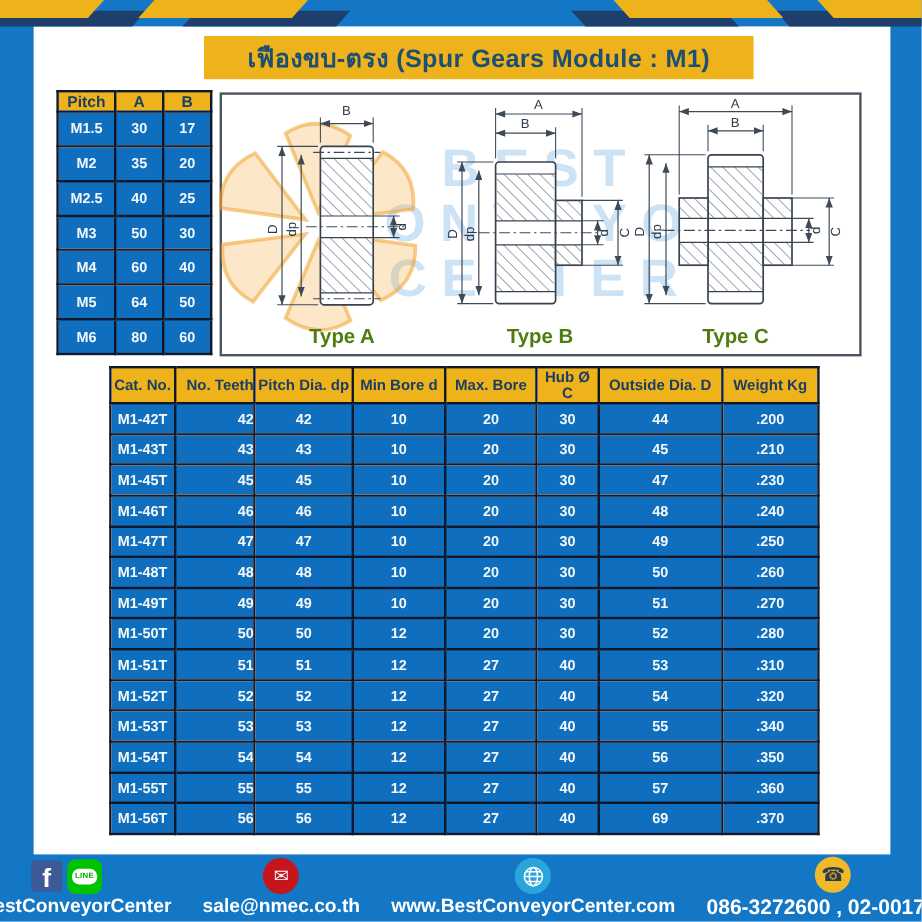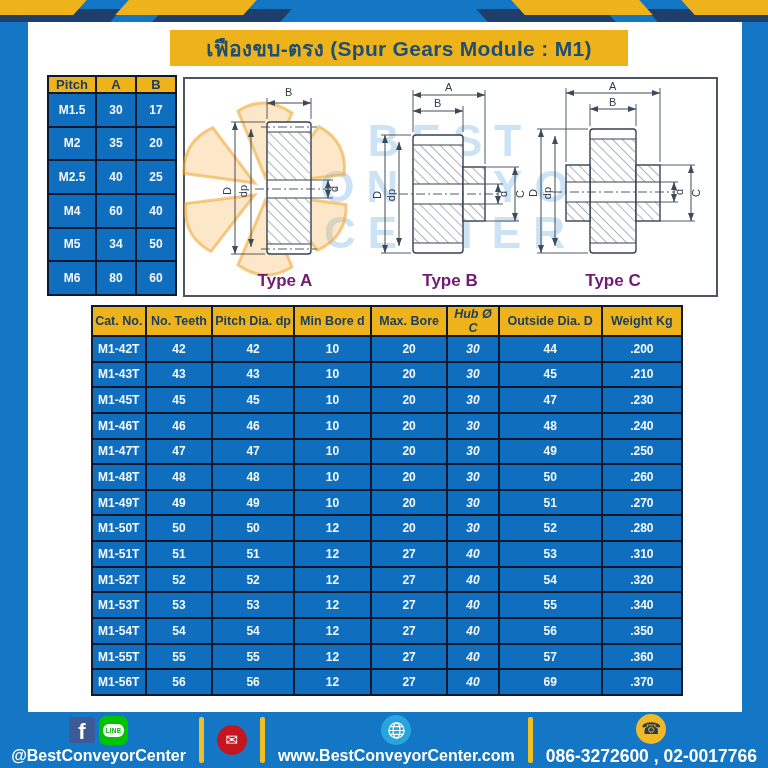--- a/index.html
+++ b/index.html
@@ -41,45 +41,45 @@
 
   .pitch-table { position:absolute; left:19px; top:53px; width:128px; height:221px; font-size:12px; }
   .pitch-table th { font-size:13px; }
   .pitch-table th:nth-child(1), .pitch-table td:nth-child(1) { width:48px; }
   .pitch-table th:nth-child(2), .pitch-table td:nth-child(2) { width:40px; }
   .pitch-table th:nth-child(3), .pitch-table td:nth-child(3) { width:40px; }
 
   .main-table { position:absolute; left:63px; top:283px; width:592px; height:391px; font-size:12px; }
   .main-table th { font-size:12.5px; height:29px; }
   .main-table th:nth-child(1), .main-table td:nth-child(1) { width:52px; }
-  .main-table th:nth-child(2), .main-table td:nth-child(2) { width:65px; }
+  .main-table th:nth-child(2), .main-table td:nth-child(2) { width:65px;text-align:right; }
   .main-table th:nth-child(3), .main-table td:nth-child(3) { width:79px; }
   .main-table th:nth-child(4), .main-table td:nth-child(4) { width:75px; }
   .main-table th:nth-child(5), .main-table td:nth-child(5) { width:74px; }
-  .main-table th:nth-child(6), .main-table td:nth-child(6) { width:50px;font-style:italic; }
+  .main-table th:nth-child(6), .main-table td:nth-child(6) { width:50px; }
   .main-table th:nth-child(7), .main-table td:nth-child(7) { width:100px; }
   .main-table th:nth-child(8), .main-table td:nth-child(8) { width:78px; }
 
   
   .draw-box {
     position:absolute; left:155px; top:55px; width:535px; height:220px;
     background:#ffffff; border:2px solid #4d5560;
   }
   .wm-text {
     position:absolute; inset:0; z-index:0;
     display:flex; flex-direction:column; align-items:center; justify-content:center;
     color:rgba(120,180,228,.38); font-weight:bold; line-height:1.05;
     pointer-events:none;
   }
   .wm-text span { font-size:44px; letter-spacing:12px; }
   .wm-star { position:absolute; left:-8px; top:8px; z-index:0; pointer-events:none; }
   .gear-svg { position:absolute; left:0; top:0; z-index:1; }
   .type-label {
     position:absolute; bottom:4px; z-index:2; width:120px; text-align:center;
-    color:#701a75; font-weight:bold; font-size:17px;margin-top:34px;
+    color:#4d7c0f; font-weight:bold; font-size:17px;margin-top:34px;
   }
   .tl-a { left:40px; } .tl-b { left:205px; } .tl-c { left:368px; }
 
   .dim-line { stroke:#3f4a57; stroke-width:1; marker-start:url(#as); marker-end:url(#ae); }
   .ext-line { stroke:#3f4a57; stroke-width:0.9; }
   .out-line { stroke:#38424f; stroke-width:1.4; fill:#ffffff; }
   .in-line  { stroke:#38424f; stroke-width:1; }
   .cl-line  { stroke:#3f4a57; stroke-width:0.9; stroke-dasharray:9 3 2 3; }
   .dim-txt  { font-size:11px; fill:#2f3d4b; font-family:"Liberation Sans",sans-serif; }
 
@@ -155,27 +155,32 @@
           <td>M2</td>
           <td>35</td>
           <td>20</td>
         </tr>
         <tr>
           <td>M2.5</td>
           <td>40</td>
           <td>25</td>
         </tr>
         <tr>
+          <td>M3</td>
+          <td>50</td>
+          <td>30</td>
+        </tr>
+        <tr>
           <td>M4</td>
           <td>60</td>
           <td>40</td>
         </tr>
         <tr>
           <td>M5</td>
-          <td>34</td>
+          <td>64</td>
           <td>50</td>
         </tr>
         <tr>
           <td>M6</td>
           <td>80</td>
           <td>60</td>
         </tr>
       </tbody>
   </table>
 
@@ -489,20 +494,21 @@
     </div>
     <div class="ftext">@BestConveyorCenter</div>
   </div>
   <div class="fdiv"></div>
   <div class="fgroup">
     <div class="ficons">
       <div class="icon-circle icon-mail">
           <span>✉</span>
         </div>
     </div>
+    <div class="ftext">sale@nmec.co.th</div>
   </div>
   <div class="fdiv"></div>
   <div class="fgroup">
     <div class="ficons">
       <div class="icon-circle icon-globe">
         <svg width="19" height="19" viewBox="0 0 20 20">
           <g stroke="#ffffff" fill="none" stroke-width="1.3">
             <circle cx="10" cy="10" r="8"></circle>
             <ellipse cx="10" cy="10" rx="3.6" ry="8"></ellipse>
             <path d="M2,10 H18 M3.4,5.8 H16.6 M3.4,14.2 H16.6"></path>

